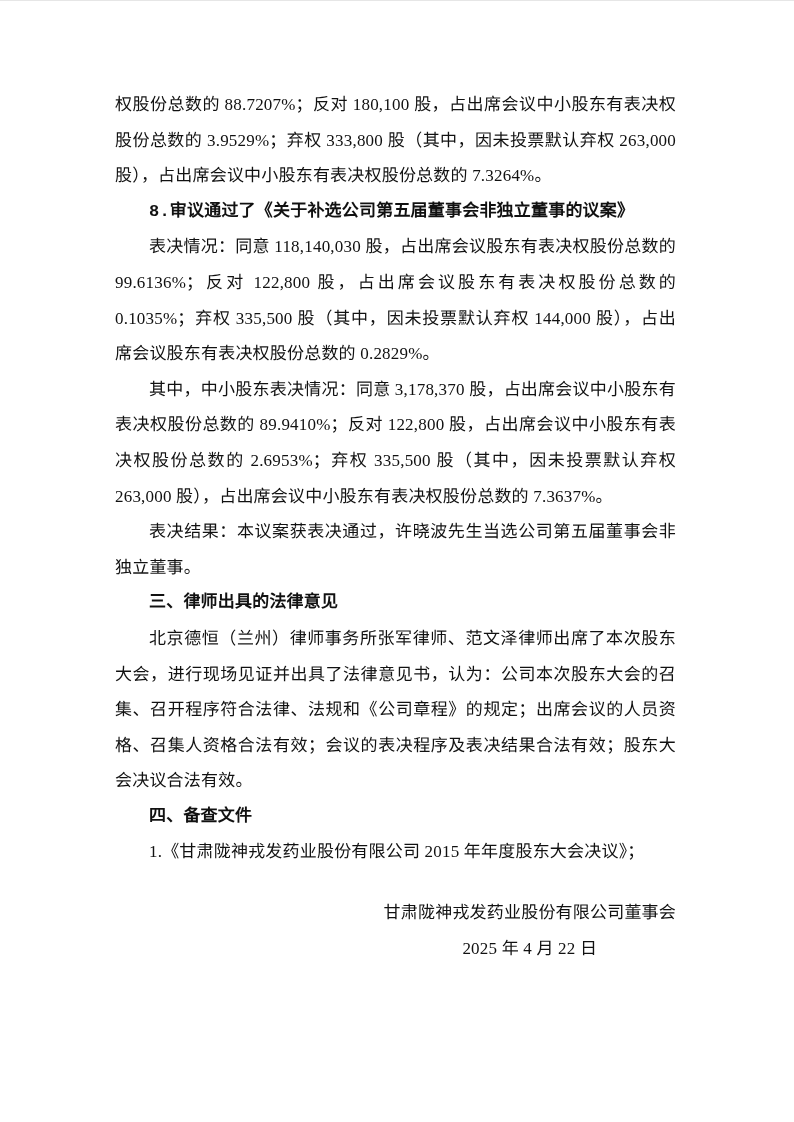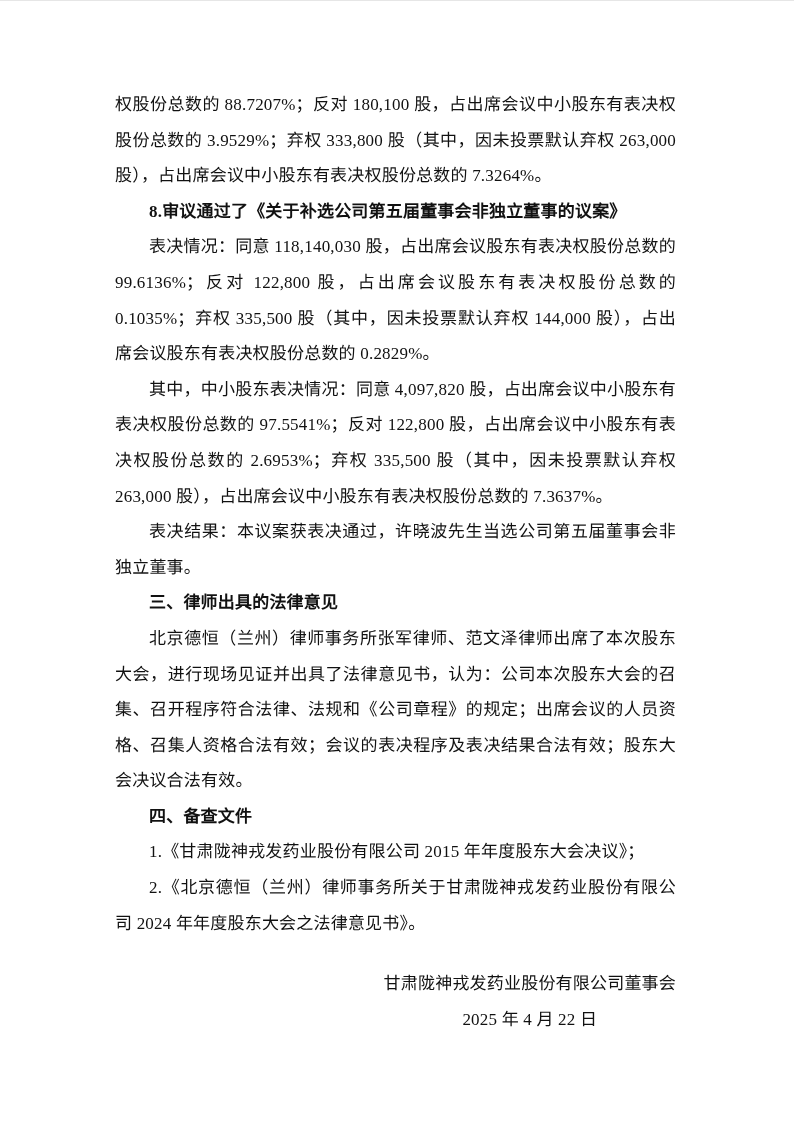--- a/index.html
+++ b/index.html
@@ -32,20 +32,21 @@
   }
   .doc p {
     margin: 0;
     text-indent: 2em;
   }
   .doc p.no-indent {
     text-indent: 0;
   }
   .doc .heading {
     font-weight: bold;
+    font-family: Liberation Mono, monospace;
   }
   .closing {
     margin-top: 30px !important;
   }
   .signature-wrap {
     margin-top: 25px;
     display: flex;
     justify-content: flex-end;
   }
   .signature-inner {
@@ -62,33 +63,32 @@
 <div class="page">
   <main class="doc">
 
     <p class="no-indent">权股份总数的 88.7207%；反对 180,100 股，占出席会议中小股东有表决权股份总数的 3.9529%；弃权 333,800 股（其中，因未投票默认弃权 263,000 股），占出席会议中小股东有表决权股份总数的 7.3264%。</p>
 
 
     <p class="heading">8.审议通过了《关于补选公司第五届董事会非独立董事的议案》</p>
 
     <p>表决情况：同意 118,140,030 股，占出席会议股东有表决权股份总数的 99.6136%；反对 122,800 股，占出席会议股东有表决权股份总数的 0.1035%；弃权 335,500 股（其中，因未投票默认弃权 144,000 股），占出席会议股东有表决权股份总数的 0.2829%。</p>
 
-    <p>其中，中小股东表决情况：同意 4,097,820 股，占出席会议中小股东有表决权股份总数的 97.5541%；反对 122,800 股，占出席会议中小股东有表决权股份总数的 2.6953%；弃权 335,500 股（其中，因未投票默认弃权 263,000 股），占出席会议中小股东有表决权股份总数的 7.3637%。</p>
+    <p>其中，中小股东表决情况：同意 3,178,370 股，占出席会议中小股东有表决权股份总数的 89.9410%；反对 122,800 股，占出席会议中小股东有表决权股份总数的 2.6953%；弃权 335,500 股（其中，因未投票默认弃权 263,000 股），占出席会议中小股东有表决权股份总数的 7.3637%。</p>
 
     <p>表决结果：本议案获表决通过，许晓波先生当选公司第五届董事会非独立董事。</p>
 
     <p class="heading">三、律师出具的法律意见</p>
 
     <p>北京德恒（兰州）律师事务所张军律师、范文泽律师出席了本次股东大会，进行现场见证并出具了法律意见书，认为：公司本次股东大会的召集、召开程序符合法律、法规和《公司章程》的规定；出席会议的人员资格、召集人资格合法有效；会议的表决程序及表决结果合法有效；股东大会决议合法有效。</p>
 
     <p class="heading">四、备查文件</p>
 
     <p>1.《甘肃陇神戎发药业股份有限公司 2015 年年度股东大会决议》；</p>
 
-    <p>2.《北京德恒（兰州）律师事务所关于甘肃陇神戎发药业股份有限公司 2024 年年度股东大会之法律意见书》。</p>
 
 
     <div class="signature-wrap">
       <div class="signature-inner">
         <div class="sig-line">甘肃陇神戎发药业股份有限公司董事会</div>
         <div class="sig-date">2025 年 4 月 22 日</div>
       </div>
     </div>
 
   </main>

